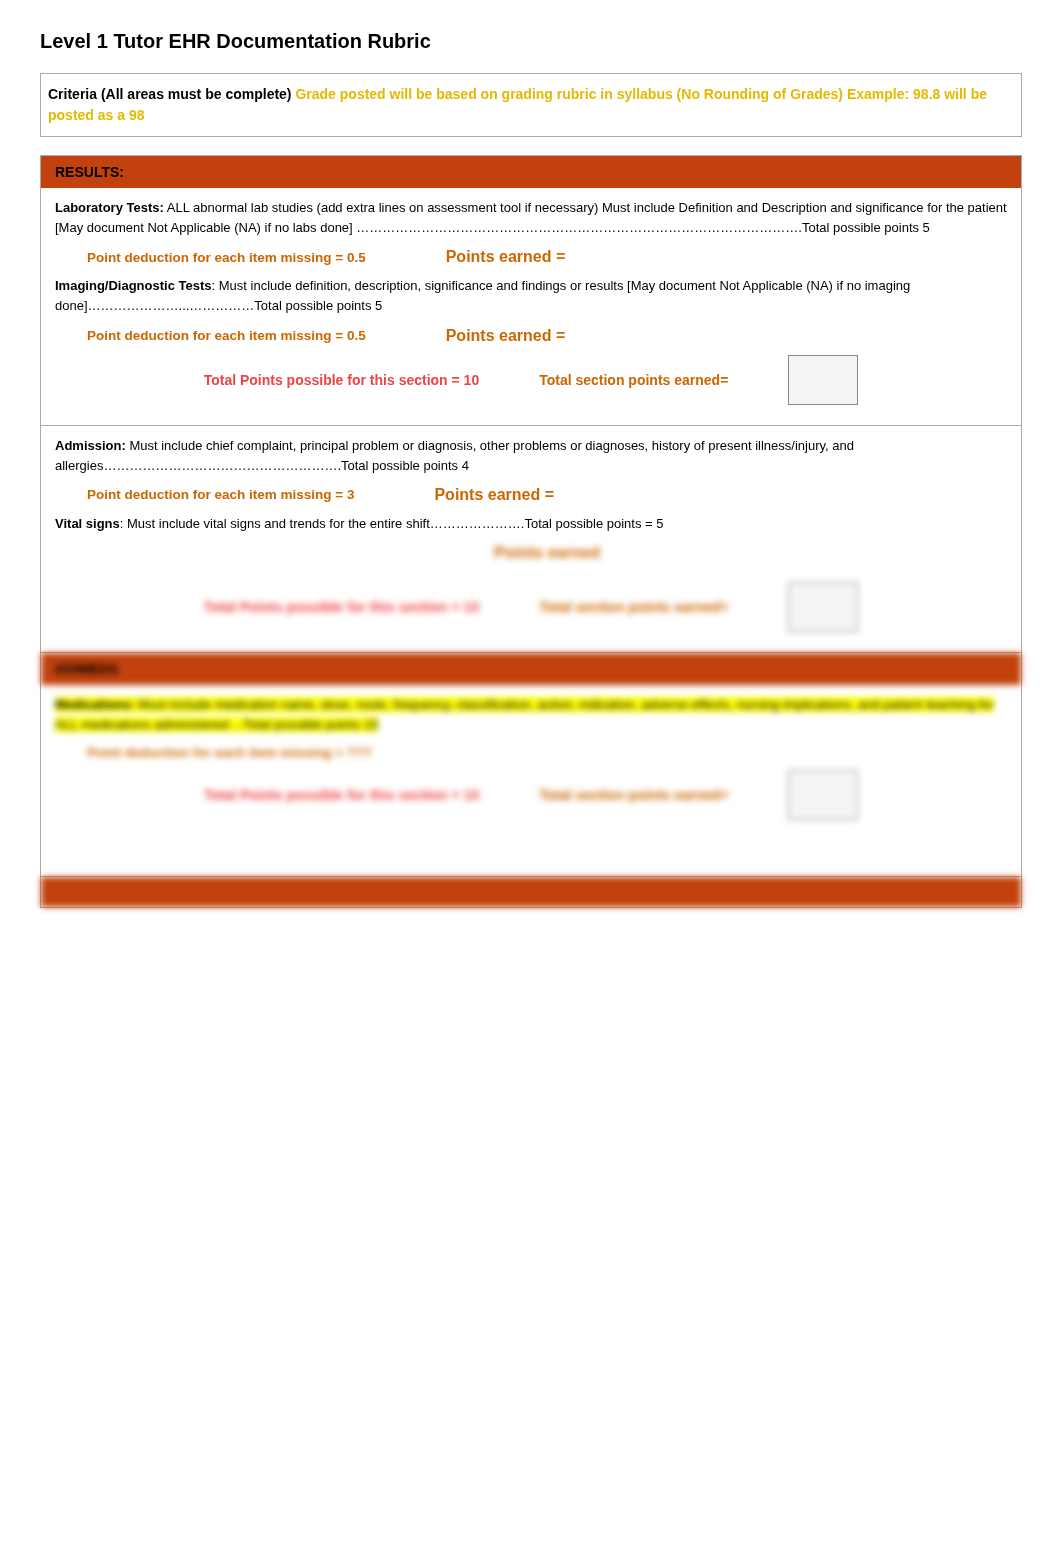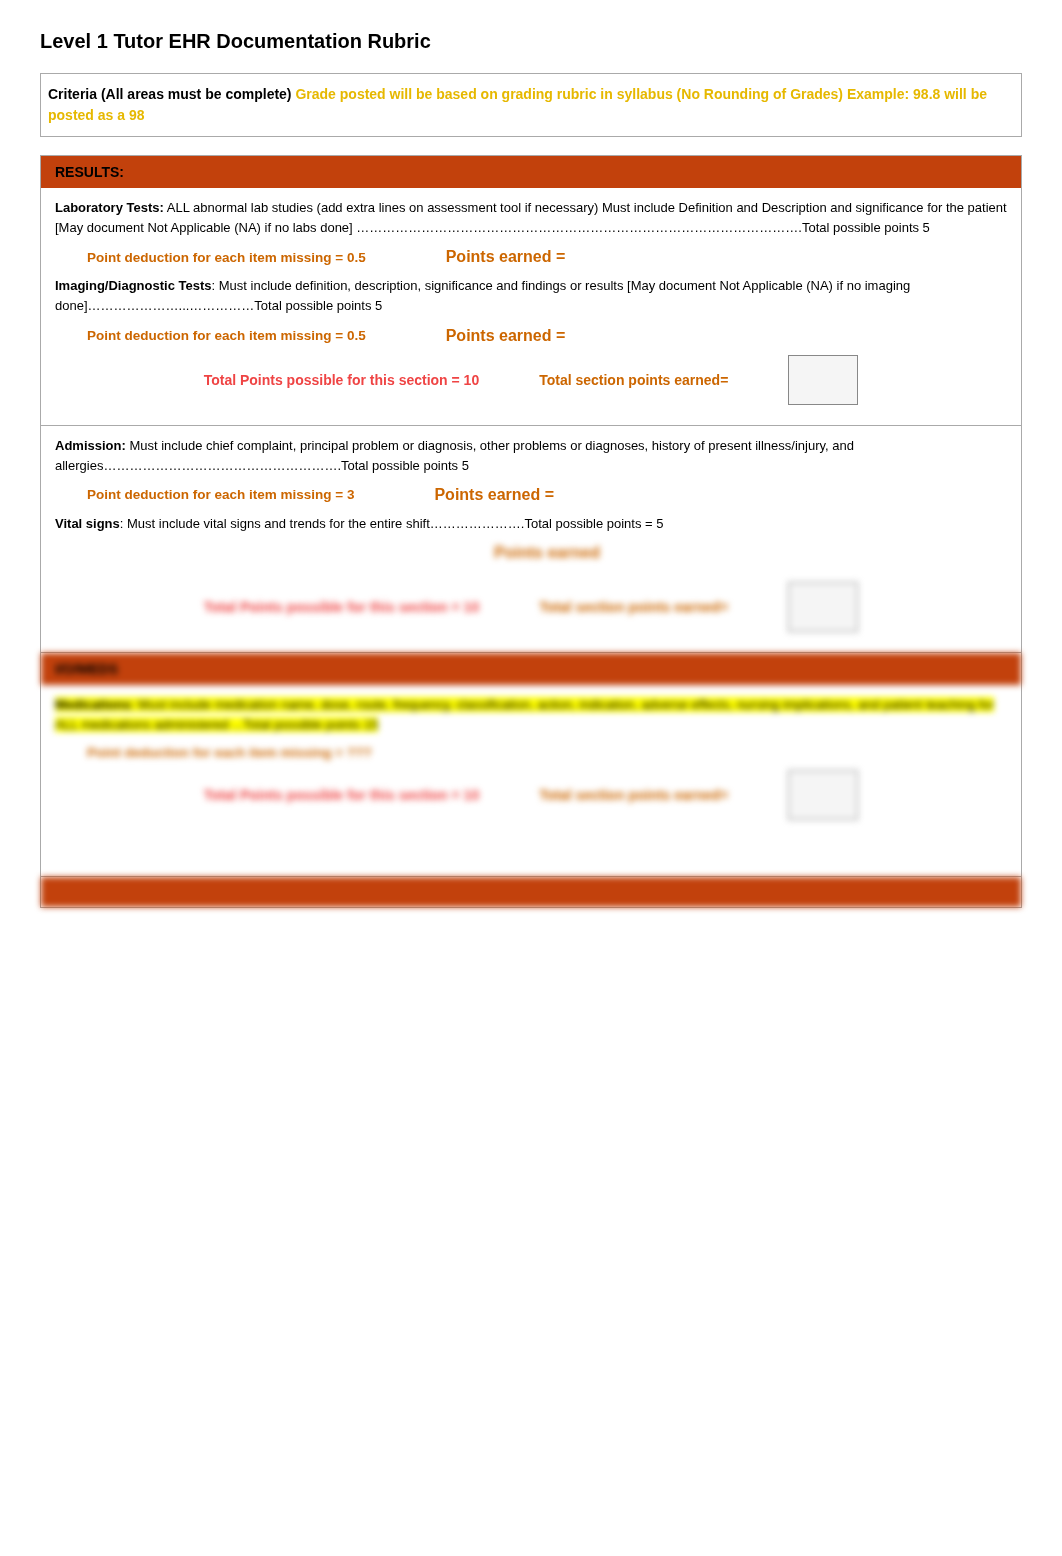--- a/index.html
+++ b/index.html
@@ -141,21 +141,21 @@
       <span class="total-section-text">Total section points earned=</span>
       <div class="input-box"></div>
     </div>
   </div>
 </div>
 
 <div class="section-block">
   <div class="section-content">
 
     <p>
-      <span class="bold-label">Admission:</span><span> Must include chief complaint, principal problem or diagnosis, other problems or diagnoses, history of present illness/injury, and allergies……………………………………………….Total possible points 5</span>
+      <span class="bold-label">Admission:</span><span> Must include chief complaint, principal problem or diagnosis, other problems or diagnoses, history of present illness/injury, and allergies……………………………………………….Total possible points 4</span>
     </p>
 
     <div class="deduction-row">
       <span class="deduction-text">Point deduction for each item missing  = 3</span>
       <span class="points-earned-text">Points earned  =</span>
     </div>
 
     <p>
       <span class="bold-label">Vital signs</span><span>:  Must include vital signs and trends for the entire shift………………….Total possible points = 5</span>
     </p>

